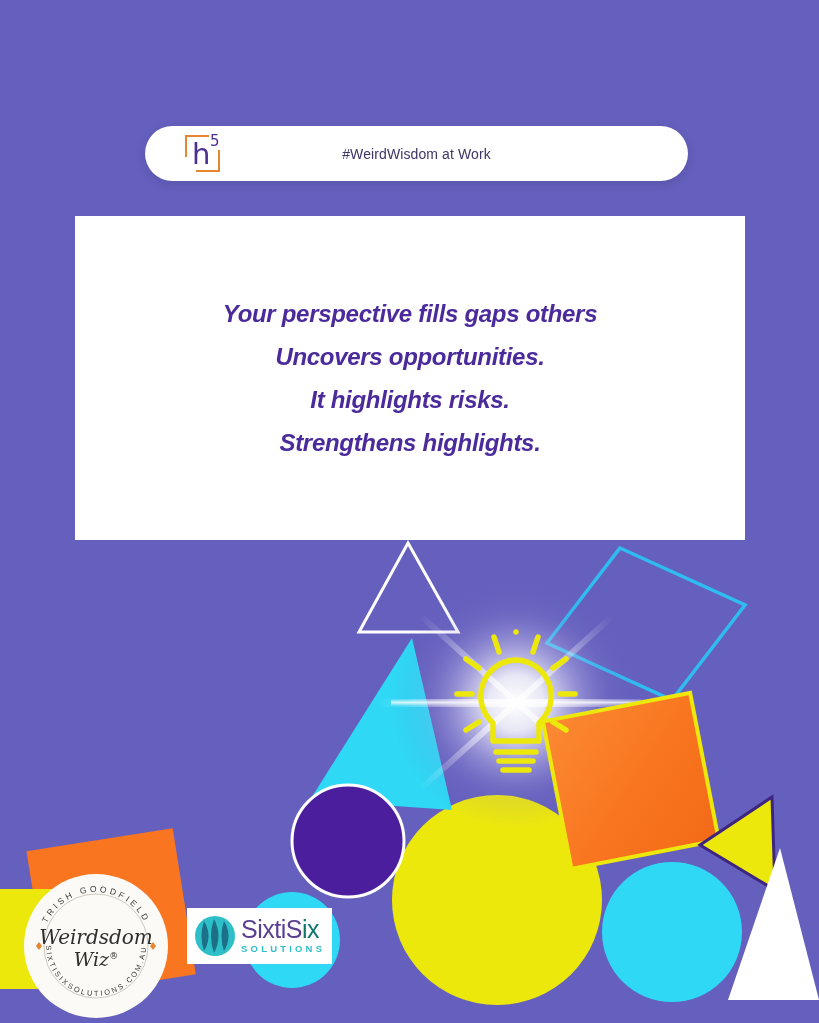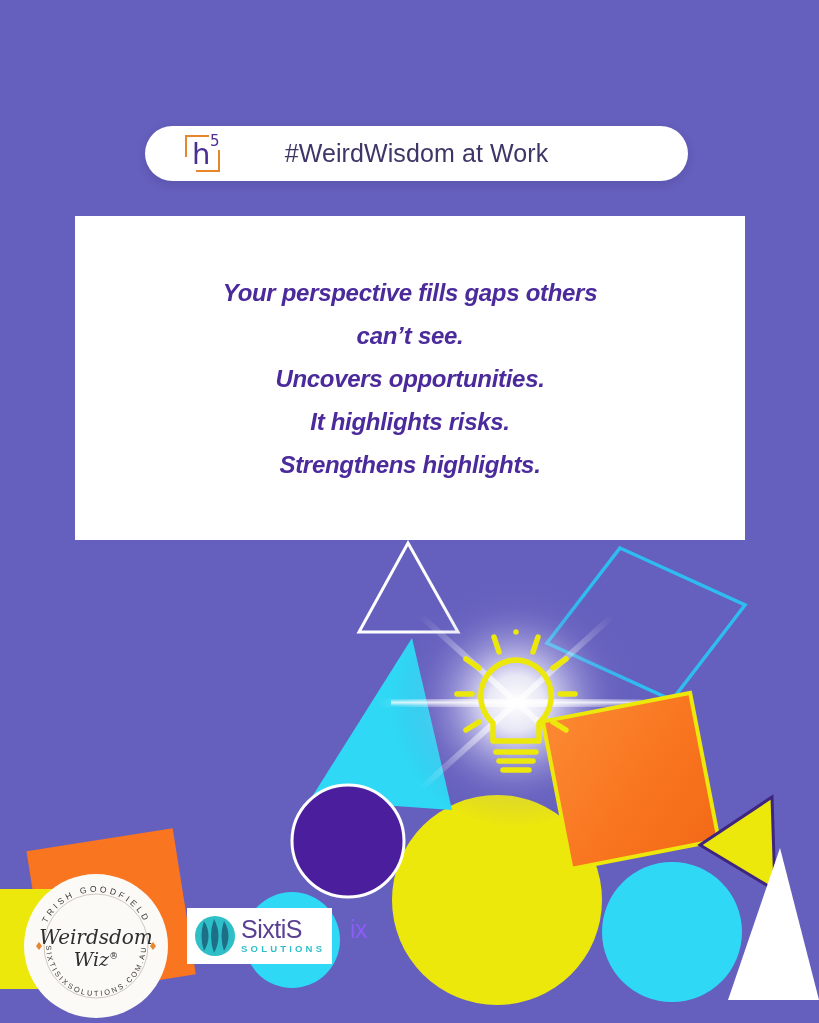--- a/index.html
+++ b/index.html
@@ -62,21 +62,21 @@
     position:absolute;
     left:27px; top:0px;
     font-size:15px; font-weight:500;
     color:#4a2f93;
     line-height:15px;
     font-family:"DejaVu Sans", sans-serif;
   }
   #header-title {
     width:100%;
     text-align:center;
-    font-size:25px;
+    font-size:14px;
     color:#3f3566;
     letter-spacing:.1px;
   }
 
   
   #quote-card {
     position:absolute;
     left:75px; top:216px;
     width:670px; height:324px;
     background:#ffffff;
@@ -128,21 +128,21 @@
     flex-direction:column;
     justify-content:center;
   }
   #sixtisix-name {
     font-size:25px;
     line-height:25px;
     font-weight:400;
     color:#5a3f92;
     letter-spacing:-.5px;
   }
-  #sixtisix-name .tail { color:#8b5cf6;margin-left:48px; }
+  #sixtisix-name .tail { color:#0f766e; }
   #sixtisix-sub {
     font-size:9.5px;
     letter-spacing:3.2px;
     color:#2fbfc9;
     font-weight:bold;
     line-height:12px;
     margin-top:1px;
   }
 </style>
 </head>
@@ -234,21 +234,20 @@
       <span class="frame-br"></span>
       <span class="glyph-h">h</span>
       <span class="glyph-sup">5</span>
     </div>
     <div id="header-title">#WeirdWisdom at Work</div>
   </div>
 
   <div id="quote-card">
     <div id="quote-text">
       <span class="qline">Your perspective fills gaps others</span>
-      <span class="qline">can’t see.</span>
       <span class="qline">Uncovers opportunities.</span>
       <span class="qline">It highlights risks.</span>
       <span class="qline">Strengthens highlights.</span>
     </div>
   </div>
 
   <div id="weirdsdom-badge">
     <svg width="148" height="148" viewBox="0 0 148 148" xmlns="http://www.w3.org/2000/svg">
       <defs>
         <path id="arcTop" d="M 20 74 A 54 54 0 0 1 128 74"></path>

